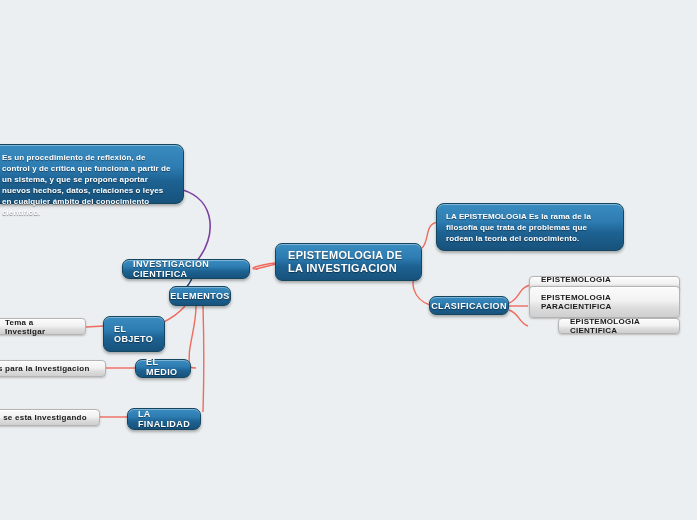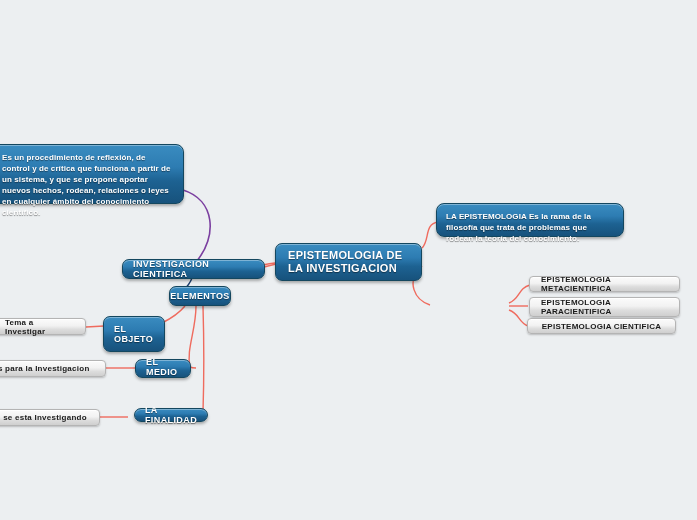--- a/index.html
+++ b/index.html
@@ -123,69 +123,72 @@
     <line x1="106" y1="368" x2="136" y2="368" stroke="#ef6b5e" stroke-width="1.4"></line>
 
     <line x1="100" y1="417" x2="128" y2="417" stroke="#ef6b5e" stroke-width="1.4"></line>
 
     <path d="M 509 303 C 520 299 518 288 530 285" fill="none" stroke="#ef6b5e" stroke-width="1.4"></path>
     <path d="M 509 306 C 520 306 520 306 528 306" fill="none" stroke="#ef6b5e" stroke-width="1.4"></path>
     <path d="M 509 310 C 520 314 518 322 528 326" fill="none" stroke="#ef6b5e" stroke-width="1.4"></path>
   </svg>
 
   <div class="node blue textbox" style="left:-8px; top:144px; width:192px; height:60px;">
-    <span>Es un procedimiento de reflexión, de control y de crítica que funciona a partir de un sistema, y que se propone aportar nuevos hechos, rodean, relaciones o leyes en cualquier ámbito del conocimiento científico.</span>
+    <span>Es un procedimiento de reflexión, de control y de crítica que funciona a partir de un sistema, y que se propone aportar nuevos hechos, datos, relaciones o leyes en cualquier ámbito del conocimiento científico.</span>
   </div>
 
   <div class="node blue root" style="left:275px; top:243px; width:147px; height:35px;">
     <span>EPISTEMOLOGIA DE LA INVESTIGACION</span>
   </div>
 
-  <div class="node blue textbox" style="left:436px; top:203px; width:188px; height:34px;border-radius:8px;">
+  <div class="node blue textbox" style="left:436px; top:203px; width:188px; height:48px;border-radius:8px;">
     <span>LA EPISTEMOLOGIA Es la rama de la filosofía que trata de problemas que rodean la teoría del conocimiento.</span>
   </div>
 
-  <div class="node blue topic" style="left:122px; top:259px; width:143px; height:20px;">
+  <div class="node blue topic" style="left:122px; top:259px; width:128px; height:20px;">
     <span>INVESTIGACION CIENTIFICA</span>
   </div>
 
   <div class="node blue topic" style="left:169px; top:286px; width:62px; height:20px;">
     <span>ELEMENTOS</span>
   </div>
 
   <div class="node blue topic" style="left:103px; top:316px; width:62px; height:36px;">
     <span>EL OBJETO</span>
   </div>
 
   <div class="node blue topic" style="left:135px; top:359px; width:56px; height:19px;align-items:flex-end;">
     <span>EL MEDIO</span>
   </div>
 
-  <div class="node blue topic" style="left:134px; top:408px; width:74px; height:14px;">
+  <div class="node blue topic" style="left:127px; top:408px; width:74px; height:22px;">
     <span>LA FINALIDAD</span>
   </div>
 
   <div class="node pill" style="left:-7px; top:318px; width:93px; height:17px;">
     <span>Tema a Investigar</span>
   </div>
 
   <div class="node pill leftcut" style="left:-42px; top:360px; width:148px; height:17px; padding-left:8px;">
     <span>Tecnicas para la Investigacion</span>
   </div>
 
   <div class="node pill leftcut" style="left:-35px; top:409px; width:135px; height:17px; padding-left:8px;">
     <span>la cual se esta Investigando</span>
   </div>
 
+  <div class="node blue topic" style="left:429px; top:296px; width:80px; height:19px;">
+    <span>CLASIFICACION</span>
+  </div>
 
   <div class="node pill" style="left:529px; top:276px; width:151px; height:16px;">
     <span>EPISTEMOLOGIA METACIENTIFICA</span>
   </div>
 
-  <div class="node pill" style="left:529px; top:297px; width:151px; height:20px;">
+  <div class="node pill" style="left:529px; top:286px; width:151px; height:32px;">
     <span>EPISTEMOLOGIA PARACIENTIFICA</span>
   </div>
 
-  <div class="node pill" style="left:527px; top:318px; width:149px; height:16px;">
+  <div class="node pill" style="left:558px; top:318px; width:122px; height:16px;">
     <span>EPISTEMOLOGIA CIENTIFICA</span>
   </div>
 
 </div>
 
 </body></html>

